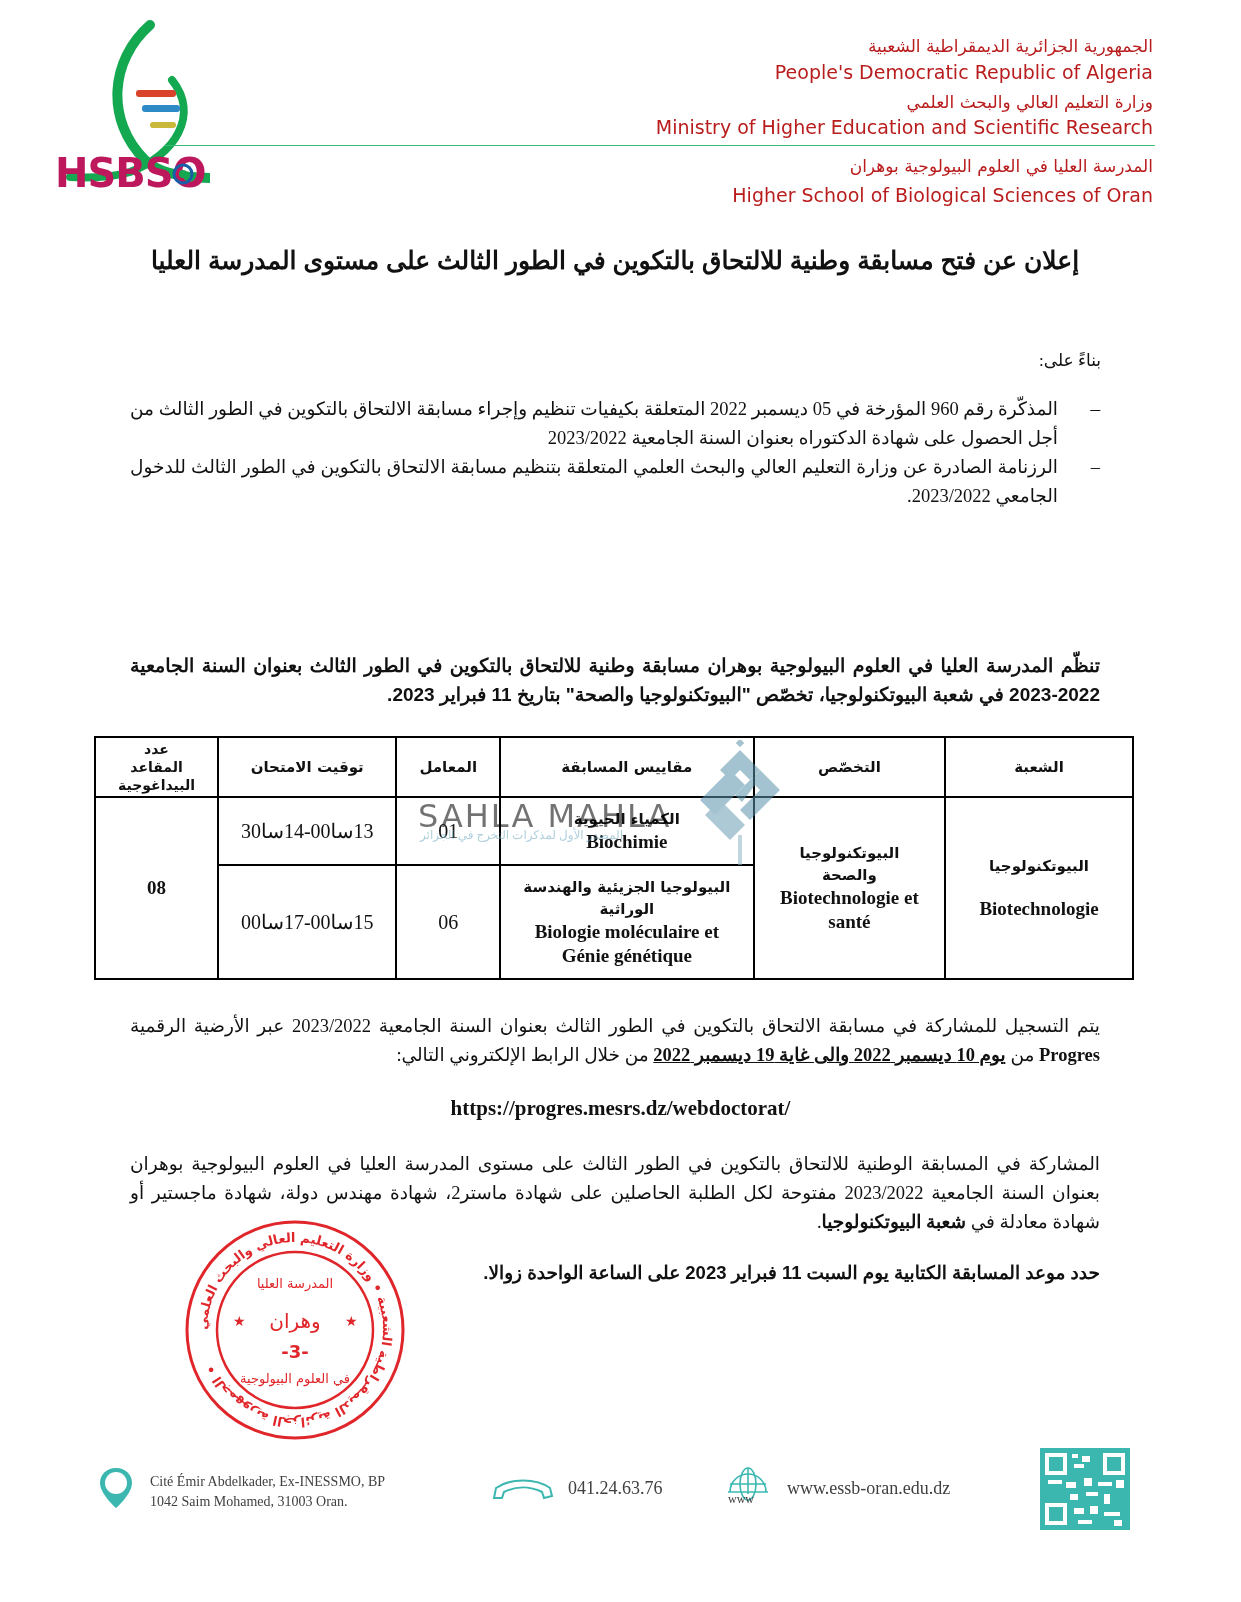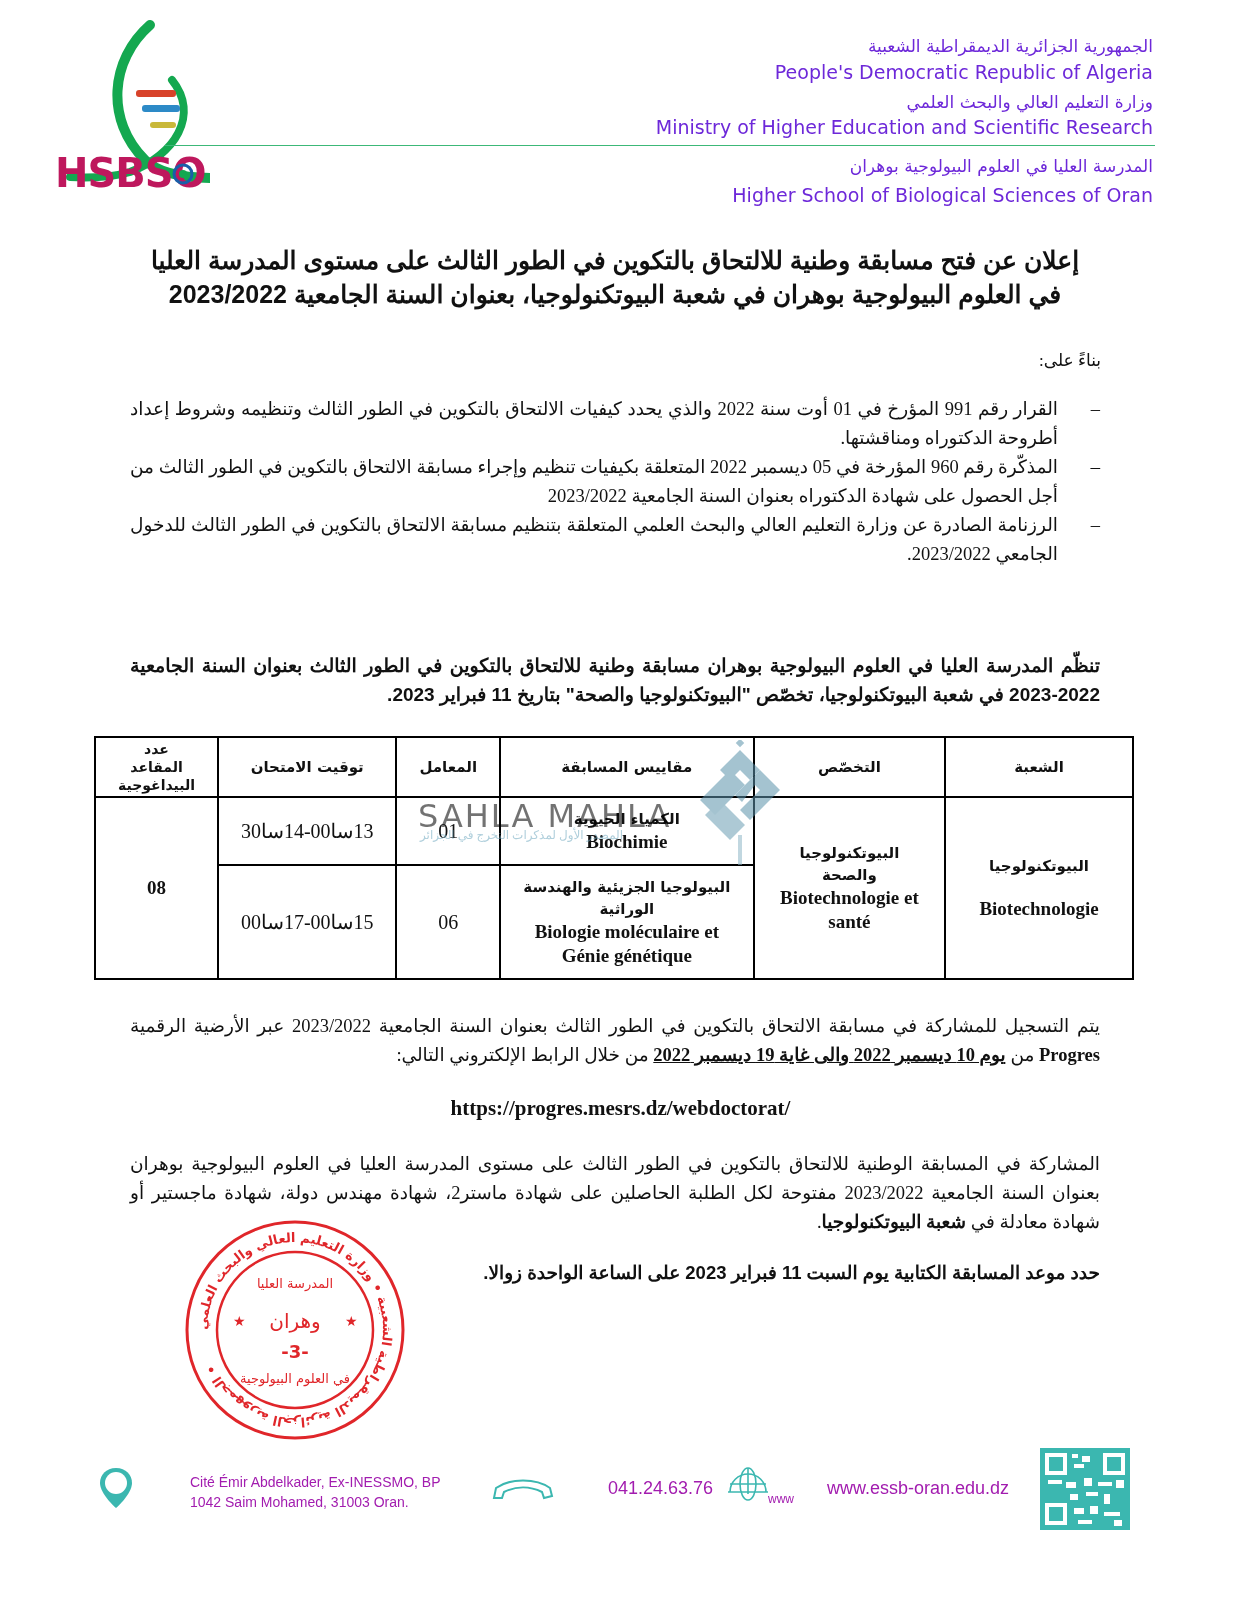--- a/index.html
+++ b/index.html
@@ -2,21 +2,21 @@
 <html><head>
 <meta charset="utf-8">
 <style>
   html, body { margin:0; padding:0; background:#fff; }
   body { width:1241px; height:1602px; position:relative; overflow:hidden; font-family:"DejaVu Serif", serif; color:#111; }
   .abs { position:absolute; }
 
   
   .logo { left:50px; top:20px; width:160px; height:180px; }
   .logo-text { left:55px; top:150px; font-family:"DejaVu Sans", sans-serif; font-size:40px; font-weight:bold; color:#be185d; letter-spacing:-1px; }
-  .hdr { right:88px; text-align:right; font-family:"DejaVu Sans", sans-serif; color:#6d28d9; }
+  .hdr { right:88px; text-align:right; font-family:"DejaVu Sans", sans-serif; color:#b91c1c; }
   .hdr-ar { font-size:17px; direction:rtl; }
   .hdr-en { font-size:19px; }
   .hline { left:165px; top:145px; width:990px; height:1px; background:#3cb878; }
 
   
   .title { left:130px; top:243px; width:970px; direction:rtl; text-align:center; font-family:"Liberation Sans", sans-serif; font-weight:bold; font-size:25px; line-height:34px; }
   .based { right:140px; top:350px; direction:rtl; font-size:17px; font-family:"Liberation Serif", serif; }
 
   .list { left:130px; top:395px; width:970px; direction:rtl; font-family:"Liberation Serif", serif; font-size:18.5px; line-height:29px; text-align:justify; margin:0; padding:0; }
   .list li { list-style:none; position:relative; padding-right:42px; text-align:justify; }
@@ -40,21 +40,21 @@
   .reg { left:130px; top:1012px; width:970px; direction:rtl; text-align:justify; font-family:"Liberation Serif", serif; font-size:18.5px; line-height:29px; }
   .reg b u { text-decoration:underline; }
   .url { left:0; width:1241px; top:1096px; text-align:center; font-family:"Liberation Serif", serif; font-weight:bold; font-size:21px; }
 
   .part { left:130px; top:1150px; width:970px; direction:rtl; text-align:justify; font-family:"Liberation Serif", serif; font-size:18.5px; line-height:29px; }
   .date { left:130px; top:1262px; width:970px; direction:rtl; text-align:right; font-family:"Liberation Sans", sans-serif; font-weight:bold; font-size:18.5px; }
 
   .stamp { left:183px; top:1218px; width:225px; height:225px; }
 
   
-  .foot { font-family:Liberation Sans, sans-serif; color:#a21caf;margin-left:40px; }
+  .foot { font-family:Liberation Serif, serif; color:#404040; }
   .addr { left:150px; top:1472px; font-size:14px; line-height:20px; }
   .phone { left:568px; top:1478px; font-size:18px; }
   .web { left:787px; top:1478px; font-size:18px; }
   .qr { left:1040px; top:1448px; width:90px; height:82px; }
 </style>
 </head>
 <body>
 
 <svg class="abs logo" viewBox="0 0 160 180">
   <path d="M100 5 C 60 40, 55 100, 95 140 C 110 155, 140 158, 165 158" fill="none" stroke="#14a850" stroke-width="10" stroke-linecap="round"></path>
@@ -72,27 +72,26 @@
 <div class="abs hdr hdr-ar" style="top:36px;">الجمهورية الجزائرية الديمقراطية الشعبية</div>
 <div class="abs hdr hdr-en" style="top:61px;margin-left:47px;">People's Democratic Republic of Algeria</div>
 <div class="abs hdr hdr-ar" style="top:92px;letter-spacing:3px;">وزارة التعليم العالي والبحث العلمي</div>
 <div class="abs hdr hdr-en" style="top:116px;">Ministry of Higher Education and Scientific Research</div>
 <div class="abs hline"></div>
 <div class="abs hdr hdr-ar" style="top:156px;">المدرسة العليا في العلوم البيولوجية بوهران</div>
 <div class="abs hdr hdr-en" style="top:184px;">Higher School of Biological Sciences of Oran</div>
 
 <div class="abs title">
   <div>إعلان عن فتح مسابقة وطنية للالتحاق بالتكوين في الطور الثالث على مستوى المدرسة العليا</div>
-  <div>في العلوم البيولوجية بوهران في شعبة البيوتكنولوجيا، بعنوان السنة الجامعية 2023/2022</div>
 </div>
 
 <div class="abs based">بناءً على:</div>
 
 <ul class="abs list">
-  <li><span class="dash">–</span><span>القرار رقم 991 المؤرخ في 01 أوت سنة 2022 والذي يحدد كيفيات الالتحاق بالتكوين في الطور الثالث وتنظيمه وشروط إعداد أطروحة الدكتوراه ومناقشتها.</span></li>
+  <li><span class="dash">–</span></li>
   <li><span class="dash">–</span></li>
   <li><span class="dash">–</span><span>المذكّرة رقم 960 المؤرخة في 05 ديسمبر 2022 المتعلقة بكيفيات تنظيم وإجراء مسابقة الالتحاق بالتكوين في الطور الثالث من أجل الحصول على شهادة الدكتوراه بعنوان السنة الجامعية 2023/2022</span></li>
   <li><span class="dash">–</span><span>الرزنامة الصادرة عن وزارة التعليم العالي والبحث العلمي المتعلقة بتنظيم مسابقة الالتحاق بالتكوين في الطور الثالث للدخول الجامعي 2023/2022.</span></li>
 </ul>
 
 <div class="abs para-bold">تنظّم المدرسة العليا في العلوم البيولوجية بوهران مسابقة وطنية للالتحاق بالتكوين في الطور الثالث بعنوان السنة الجامعية 2022-2023 في شعبة البيوتكنولوجيا، تخصّص "البيوتكنولوجيا والصحة" بتاريخ 11 فبراير 2023.</div>
 
 <table class="tbl">
   <colgroup>
     <col style="width:190px">

